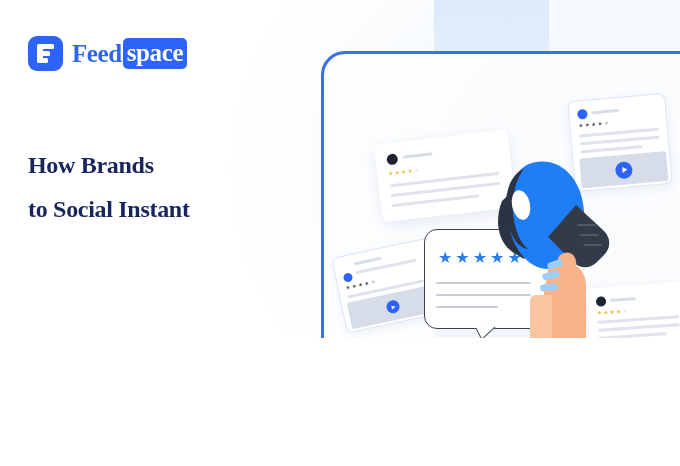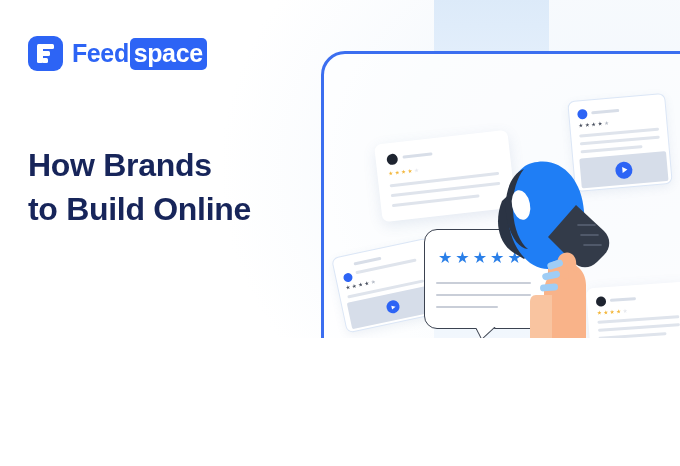--- a/index.html
+++ b/index.html
@@ -9,20 +9,21 @@
     background:#ffffff;
     overflow:hidden;
   }
   .banner {
     position:relative;
     width:680px; height:338px;
     background:
       radial-gradient(ellipse 520px 420px at 92% 50%, #f2f7fd 0%, #f7fafd 45%, #ffffff 78%),
       linear-gradient(180deg,#ffffff 0%, #fcfdfe 100%);
     overflow:hidden;
+    font-family:Liberation Serif, serif;
   }
 
   
   .band {
     position:absolute;
     left:434px; width:115px;
     background:linear-gradient(180deg,#dceaf9 0%, #e2eefb 100%);
   }
   .band-top { top:-2px; height:54px; }
   .band-bottom { bottom:-2px; height:52px; }
@@ -55,21 +56,21 @@
     border-radius:5px;
     padding:1px 4px 2px 4px;
     margin-left:1px;
   }
 
   
   .headline {
     position:absolute; left:28px; top:143px;
     width:300px;
     color:#17255a;
-    font-size:32px;
+    font-size:24px;
     font-weight:700;
     line-height:44px;
     letter-spacing:-0.3px;
   }
   .headline .ln { display:block; white-space:nowrap; }
 
   
   .frame {
     position:absolute;
     left:321px; top:51px;
@@ -180,21 +181,21 @@
       <span class="bar lm-dot"></span>
     </div>
     <div class="wordmark">
       <span class="wm-feed">Feed</span>
       <span class="wm-space">space</span>
     </div>
   </div>
 
   <h1 class="headline">
     <span class="ln">How Brands</span>
-    <span class="ln">to Build Online</span>
+    <span class="ln">to Social Instant</span>
   </h1>
 
   <div class="frame">
     <div class="frame-inner">
 
       <div class="card" id="card-top-left">
         <div class="avatar dark" style="left:11px;top:11px;width:11px;height:11px;"></div>
         <div class="nameline" style="left:27px;top:14px;width:30px;height:3.2px;"></div>
         <div class="stars" style="left:11px;top:28px;">
           <span style="color:#f3b73c;">★</span>

